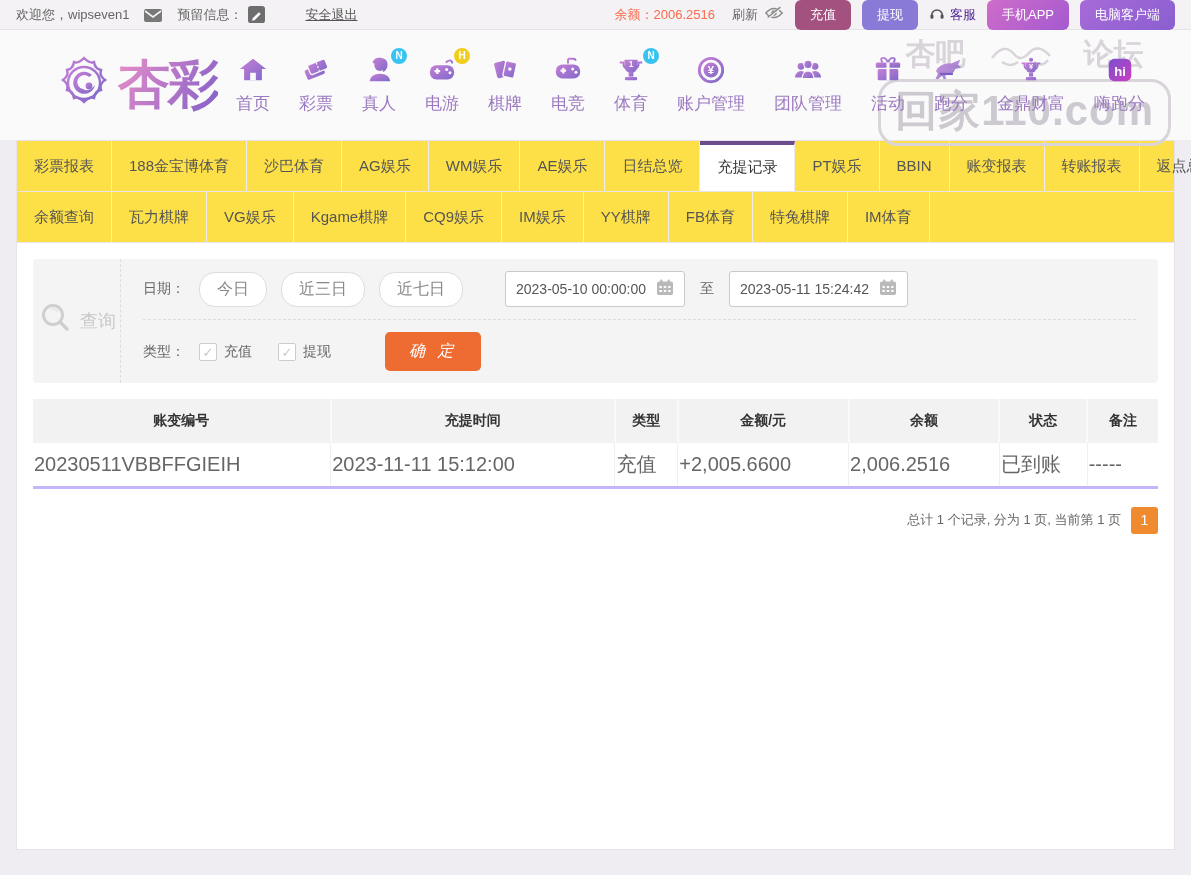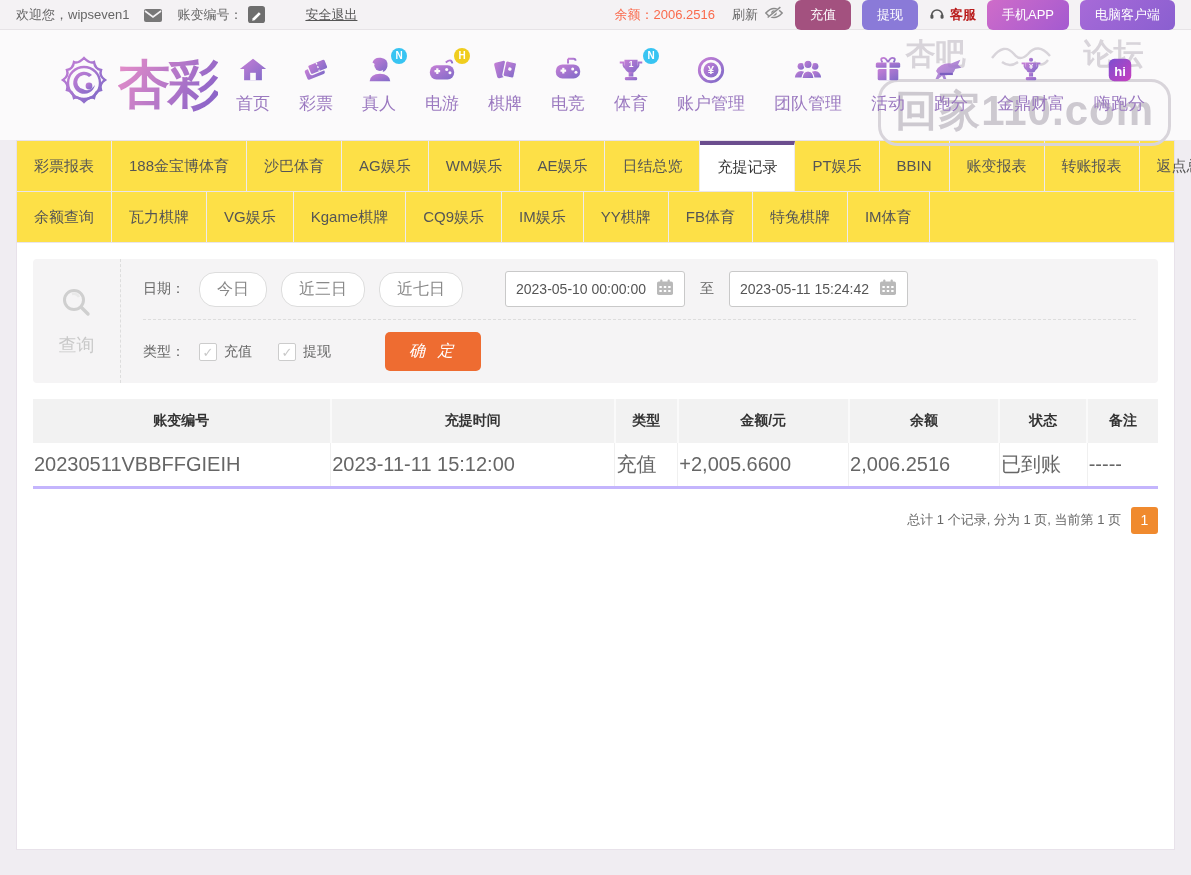--- a/index.html
+++ b/index.html
@@ -29,21 +29,21 @@
   .balance { color: #fa6a4c; margin-right: 6px; }
   .refresh-group { display: flex; align-items: center; gap: 6px; color: #666; cursor: pointer; }
   .tb-btn {
     border: none; border-radius: 6px; color: #fff; font-size: 13px;
     padding: 6px 15px; cursor: pointer; font-family: inherit;
   }
   .btn-recharge { background: #a3517f; }
   .btn-withdraw { background: #8a7ad8; }
   .btn-mobile   { background: linear-gradient(135deg, #cf6cc9, #a45ad0); }
   .btn-pc       { background: linear-gradient(135deg, #a76ad8, #8a5fd0); }
-  .service-group { display: flex; align-items: center; gap: 5px; color: #b91c1c; cursor: pointer; font-weight: bold; }
+  .service-group { display: flex; align-items: center; gap: 5px; color: #4c1d95; cursor: pointer; }
 
   
   .header {
     position: relative;
     height: 110px;
     background: #fbfafb;
     display: flex;
     align-items: center;
     padding: 0 16px 0 56px;
   }
@@ -95,21 +95,21 @@
   }
   .tab.active {
     background: #fff; border-top: 4px solid #6b4d8e; line-height: 44px; color: #333;
   }
 
   
   .filter-panel {
     margin: 16px; background: #f5f4f5; border-radius: 4px; display: flex;
   }
   .filter-side {
-    width: 88px; display: flex; flex-direction: column; align-items: center;
+    width: 88px; display: flex; flex-direction: row; align-items: center;
     justify-content: center; gap: 5px; border-right: 1px dashed #ddd;
     color: #c9c9c9; font-size: 18px; padding: 12px 0;
   }
   .filter-main { flex: 1; padding: 0 22px; }
   .f-row { display: flex; align-items: center; padding: 12px 0; }
   .f-row.dates { border-bottom: 1px dashed #ddd; }
   .f-label { font-size: 14px; color: #666; margin-right: 14px; white-space: nowrap; }
   .pill {
     background: #fff; border: 1px solid #ddd; border-radius: 16px;
     padding: 6px 17px; font-size: 16px; color: #888; margin-right: 14px; cursor: pointer;
@@ -175,21 +175,21 @@
 
 <div class="topbar">
   <div class="topbar-left">
     <span class="welcome">欢迎您，wipseven1</span>
     <span class="icon-btn">
       <svg width="20" height="16" viewBox="0 0 20 16">
           <rect x="1" y="2" width="18" height="13" rx="2" fill="#787878"></rect>
           <path d="M2 4 l8 6 8 -6" stroke="#f4f2f4" stroke-width="1.6" fill="none"></path>
         </svg>
     </span>
-    <span>账变编号：</span>
+    <span>预留信息：</span>
     <span class="icon-btn" style="margin-left:-8px">
       <svg width="17" height="17" viewBox="0 0 18 18">
           <rect x="0" y="0" width="18" height="18" rx="3" fill="#6e6e6e"></rect>
           <path d="M5 13 l6.5-6.5 2 2 -6.5 6.5 -2.6 .6 Z" fill="#fff"></path>
         </svg>
     </span>
     <a class="logout">安全退出</a>
   </div>
   <div class="topbar-right">
     <span class="balance"><span>余额：</span><span>2006.2516</span></span>

